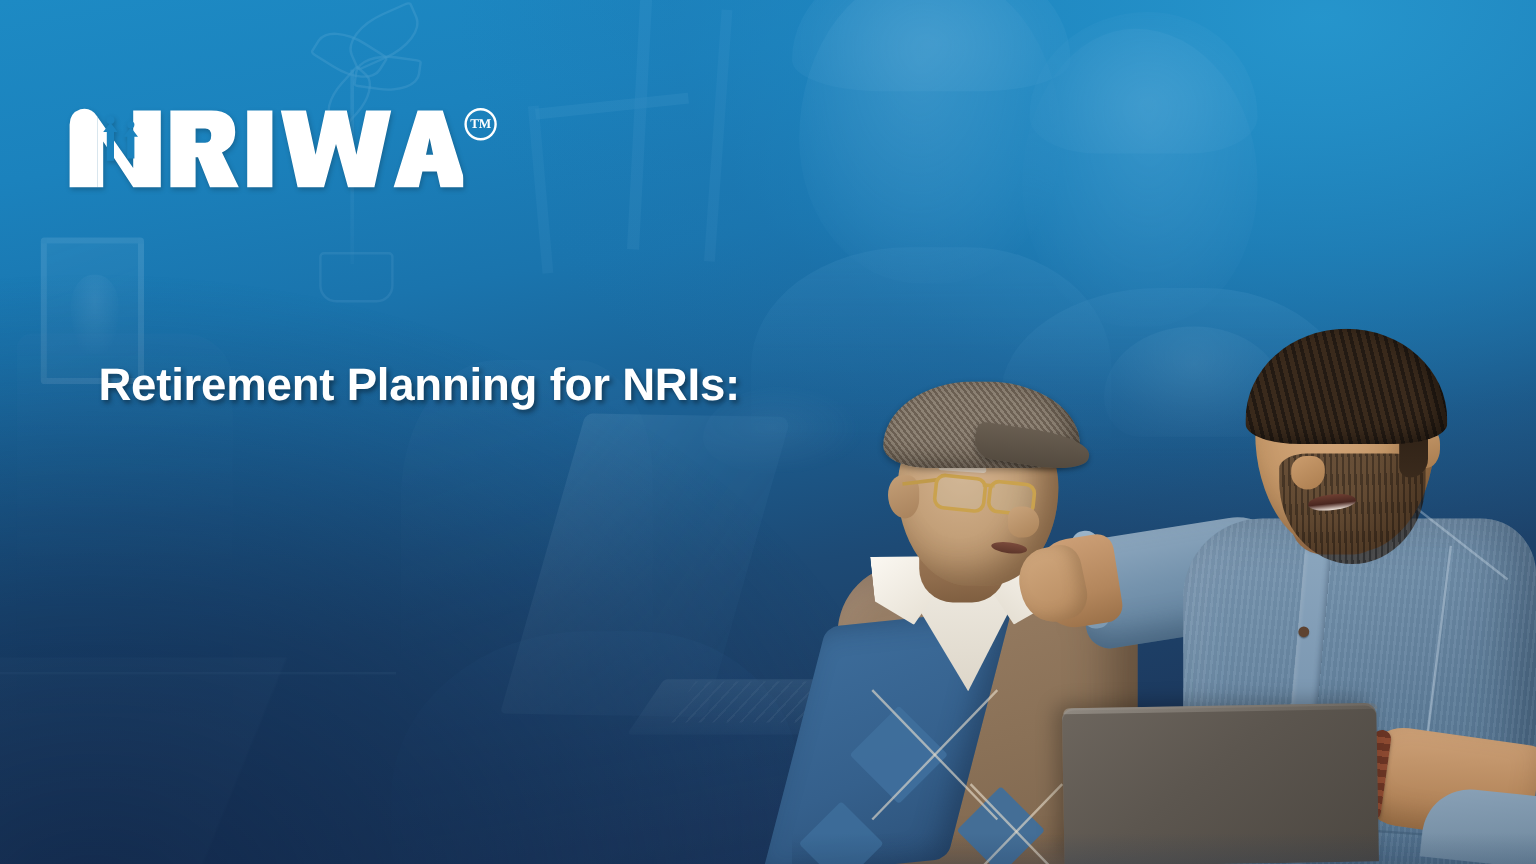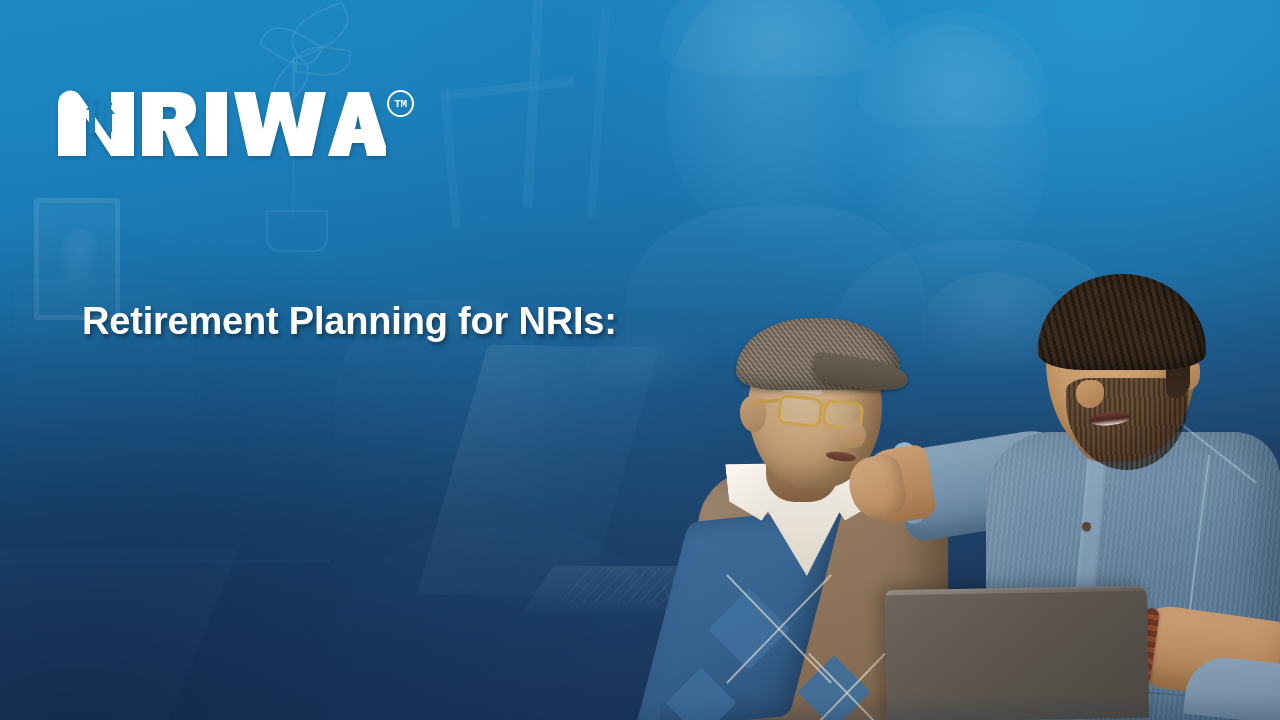--- a/index.html
+++ b/index.html
@@ -228,21 +228,21 @@
   .logo-svg { display:block; filter:drop-shadow(1px 2px 2px rgba(0,0,0,.22)); }
   .logo-tm {
     position:absolute; left:331px; top:2px;
     width:27px; height:27px;
     border:2px solid #ffffff;
     border-radius:50%;
     color:#ffffff;
     font-size:11px; font-weight:bold;
     letter-spacing:-0.3px;
     display:flex; align-items:center; justify-content:center;
-    font-family:Liberation Mono, monospace;
+    font-family:Liberation Serif, serif;
     text-align:right;
   }
 
   
   #headline {
     position:absolute; left:56px; top:296px;
     display:flex; align-items:flex-end;
   }
   .accent-bar {
     width:4px;

